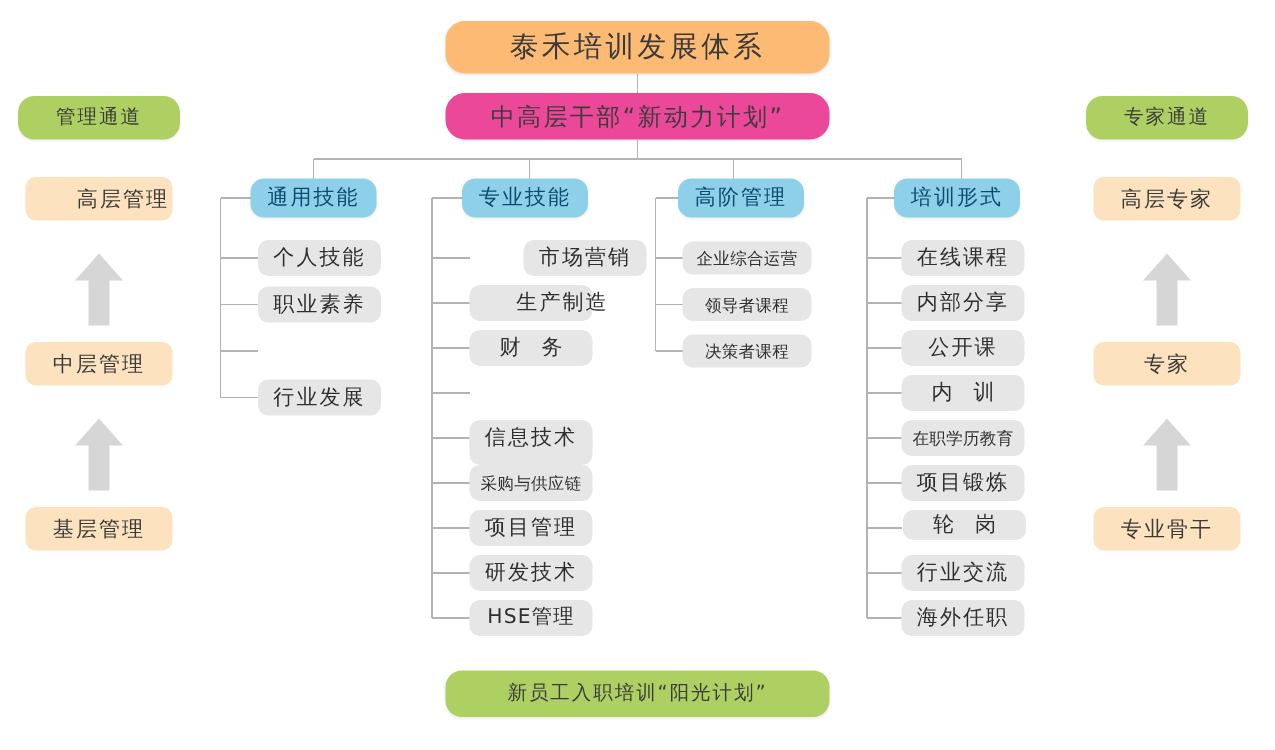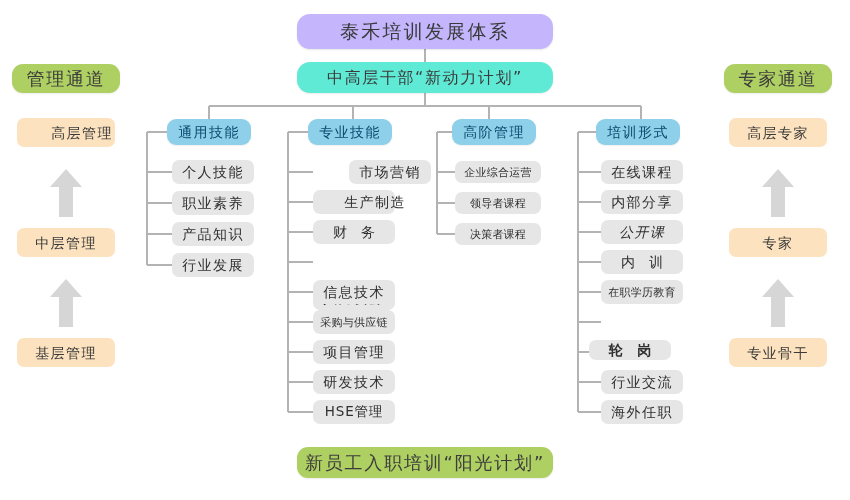--- a/index.html
+++ b/index.html
@@ -20,40 +20,40 @@
     display:flex;align-items:center;justify-content:center;
     border-radius:9px;
     white-space:nowrap;
     letter-spacing:.08em;
     line-height:1;
     z-index:2;
   }
 
   
   .title-pill{
-    background:#c4b5fd;
+    background:#fdba74;
     color:#3a3a3a;
     font-size:19px;
     border-radius:13px;
     letter-spacing:.12em;
     box-shadow:0 1px 2px rgba(0,0,0,.10);
   }
   
   .green{
-    background:#5eead4;
+    background:#ec4899;
     color:#3c3c3c;
     font-size:16px;
     border-radius:13px;
     letter-spacing:.10em;
     box-shadow:0 1px 2px rgba(0,0,0,.08);
   }
   .green-small{
     background:#aecf62;
     color:#3c3c3c;
-    font-size:18px;
+    font-size:13px;
     border-radius:11px;
     letter-spacing:.10em;
     box-shadow:0 1px 2px rgba(0,0,0,.08);
   }
   
   .blue{
     background:#8ed0ea;
     color:#0c4a6e;
     font-size:14px;
     border-radius:9px;
@@ -174,21 +174,20 @@
   <svg class="arrow" style="left:760px;top:167px;width:36px;height:52px;" viewBox="0 0 36 52">
     <polygon points="18,2 34,20 25,20 25,50 11,50 11,20 2,20" fill="#d6d6d6"></polygon>
   </svg>
   <svg class="arrow" style="left:760px;top:277px;width:36px;height:52px;" viewBox="0 0 36 52">
     <polygon points="18,2 34,20 25,20 25,50 11,50 11,20 2,20" fill="#d6d6d6"></polygon>
   </svg>
 
   <div class="pill blue" style="left:167px;top:119px;width:84px;height:26px;">通用技能</div>
   <div class="pill gray" style="left:172px;top:160px;width:82px;height:24px;">个人技能</div>
   <div class="pill gray" style="left:172px;top:191px;width:82px;height:24px;">职业素养</div>
-  <div class="pill gray" style="left:172px;top:222px;width:82px;height:24px;">产品知识</div>
   <div class="pill gray" style="left:172px;top:253px;width:82px;height:24px;">行业发展</div>
 
   <div class="pill blue" style="left:308px;top:119px;width:84px;height:26px;">专业技能</div>
   <div class="pill gray" style="left:313px;top:160px;width:82px;height:24px;margin-left:36px;">市场营销</div>
   <div class="pill gray" style="left:313px;top:190px;width:82px;height:24px;padding-left:42px;">生产制造</div>
   <div class="pill gray wide" style="left:313px;top:220px;width:82px;height:24px;">财 务</div>
   <div class="pill gray" style="left:313px;top:250px;width:82px;height:24px;margin-top:36px;">人力资源</div>
   <div class="pill gray" style="left:313px;top:280px;width:82px;height:24px;">信息技术</div>
   <div class="pill gray tight" style="left:313px;top:310px;width:82px;height:24px;">采购与供应链</div>
   <div class="pill gray" style="left:313px;top:340px;width:82px;height:24px;">项目管理</div>
@@ -196,22 +195,23 @@
   <div class="pill gray hse" style="left:313px;top:400px;width:82px;height:24px;">HSE管理</div>
 
   <div class="pill blue" style="left:452px;top:119px;width:84px;height:26px;">高阶管理</div>
   <div class="pill gray tight" style="left:455px;top:161px;width:86px;height:22px;">企业综合运营</div>
   <div class="pill gray tight" style="left:455px;top:192px;width:86px;height:22px;">领导者课程</div>
   <div class="pill gray tight" style="left:455px;top:223px;width:86px;height:22px;">决策者课程</div>
 
   <div class="pill blue" style="left:596px;top:119px;width:84px;height:26px;">培训形式</div>
   <div class="pill gray" style="left:601px;top:160px;width:82px;height:24px;">在线课程</div>
   <div class="pill gray" style="left:601px;top:190px;width:82px;height:24px;">内部分享</div>
-  <div class="pill gray" style="left:601px;top:220px;width:82px;height:24px;font-style:italic;">公开课</div>
+  <div class="pill gray" style="left:601px;top:220px;width:82px;height:24px;">公开课</div>
   <div class="pill gray wide" style="left:601px;top:250px;width:82px;height:24px;">内 训</div>
   <div class="pill gray tight" style="left:601px;top:280px;width:82px;height:24px;">在职学历教育</div>
-  <div class="pill gray wide" style="left:589px;top:340px;width:82px;height:20px;font-weight:bold;">轮 岗</div>
+  <div class="pill gray" style="left:601px;top:310px;width:82px;height:24px;">项目锻炼</div>
+  <div class="pill gray wide" style="left:602px;top:340px;width:82px;height:20px;">轮 岗</div>
   <div class="pill gray" style="left:601px;top:370px;width:82px;height:24px;">行业交流</div>
   <div class="pill gray" style="left:601px;top:400px;width:82px;height:24px;">海外任职</div>
 
   <div class="pill green-small" style="left:297px;top:447px;width:256px;height:31px;">新员工入职培训“阳光计划”</div>
 
 </div>
 
 </body></html>

